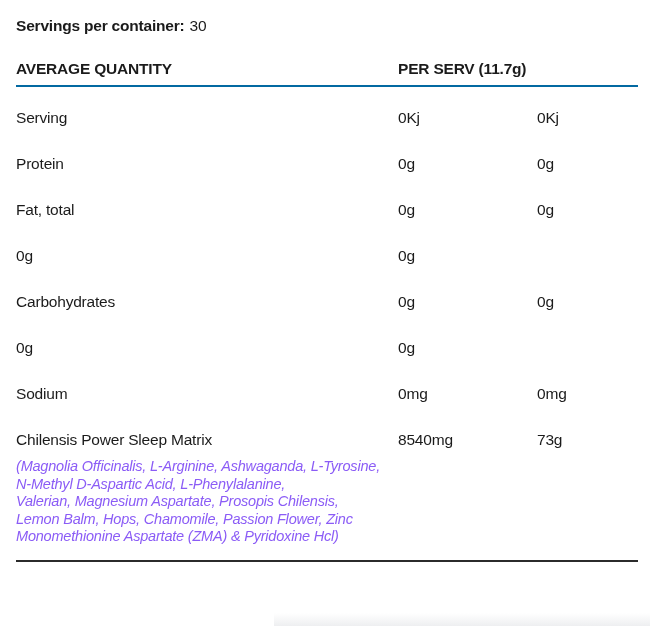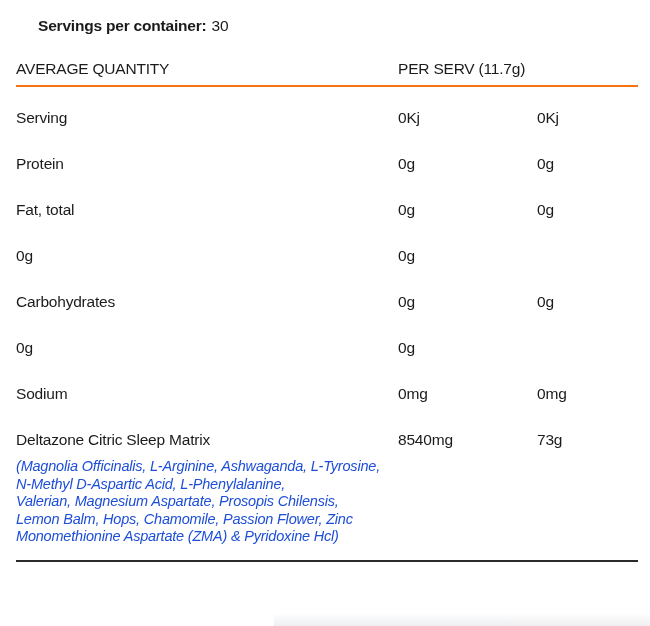--- a/index.html
+++ b/index.html
@@ -19,32 +19,31 @@
     padding: 17px 12px 0 16px;
     box-sizing: border-box;
   }
   
   .top-line {
     display: flex;
     gap: 17px;
     font-size: 15.5px;
     letter-spacing: -0.2px;
     white-space: nowrap;
-    margin-left: 22px;
   }
   .pair { display: inline-flex; gap: 5px; }
   .b { font-weight: 700; }
   
   .thead {
     display: grid;
     grid-template-columns: 382px 139px 1fr;
     margin-top: 25px;
     padding-bottom: 7px;
-    border-bottom: 2px solid #f97316;
-    font-weight: 400;
+    border-bottom: 2px solid #0369a1;
+    font-weight: 700;
     font-size: 15.5px;
     letter-spacing: -0.2px;
   }
   
   .rows { margin-top: 8px; }
   .row {
     display: grid;
     grid-template-columns: 382px 139px 1fr;
     height: 46px;
     align-items: center;
@@ -53,21 +52,21 @@
   }
   .row.indent .cell-label { padding-left: 17px; }
   
   .ingredients {
     font-style: italic;
     font-size: 14.5px;
     line-height: 17.6px;
     letter-spacing: -0.2px;
     white-space: pre-line;
     margin-top: -5px;
-    color: #1d4ed8;
+    color: #8b5cf6;
   }
   
   .divider {
     border: none;
     border-top: 2px solid #2b2b2b;
     margin: 14px 0 0 0;
   }
   .other {
     margin-top: 12px;
     font-size: 15.5px;
@@ -131,21 +130,21 @@
       <div class="row indent">
         <div class="cell-per-serv">0g</div>
         <div class="cell-per-100g">0g</div>
       </div>
       <div class="row">
         <div class="cell-label">Sodium</div>
         <div class="cell-per-serv">0mg</div>
         <div class="cell-per-100g">0mg</div>
       </div>
       <div class="row">
-        <div class="cell-label">Deltazone Citric Sleep Matrix</div>
+        <div class="cell-label">Chilensis Power Sleep Matrix</div>
         <div class="cell-per-serv">8540mg</div>
         <div class="cell-per-100g">73g</div>
       </div>
     </div>
 
   <div class="ingredients">(Magnolia Officinalis, L-Arginine, Ashwaganda, L-Tyrosine,
 N-Methyl D-Aspartic Acid, L-Phenylalanine,
 Valerian, Magnesium Aspartate, Prosopis Chilensis,
 Lemon Balm, Hops, Chamomile, Passion Flower, Zinc
 Monomethionine Aspartate (ZMA) &amp; Pyridoxine Hcl)</div>

